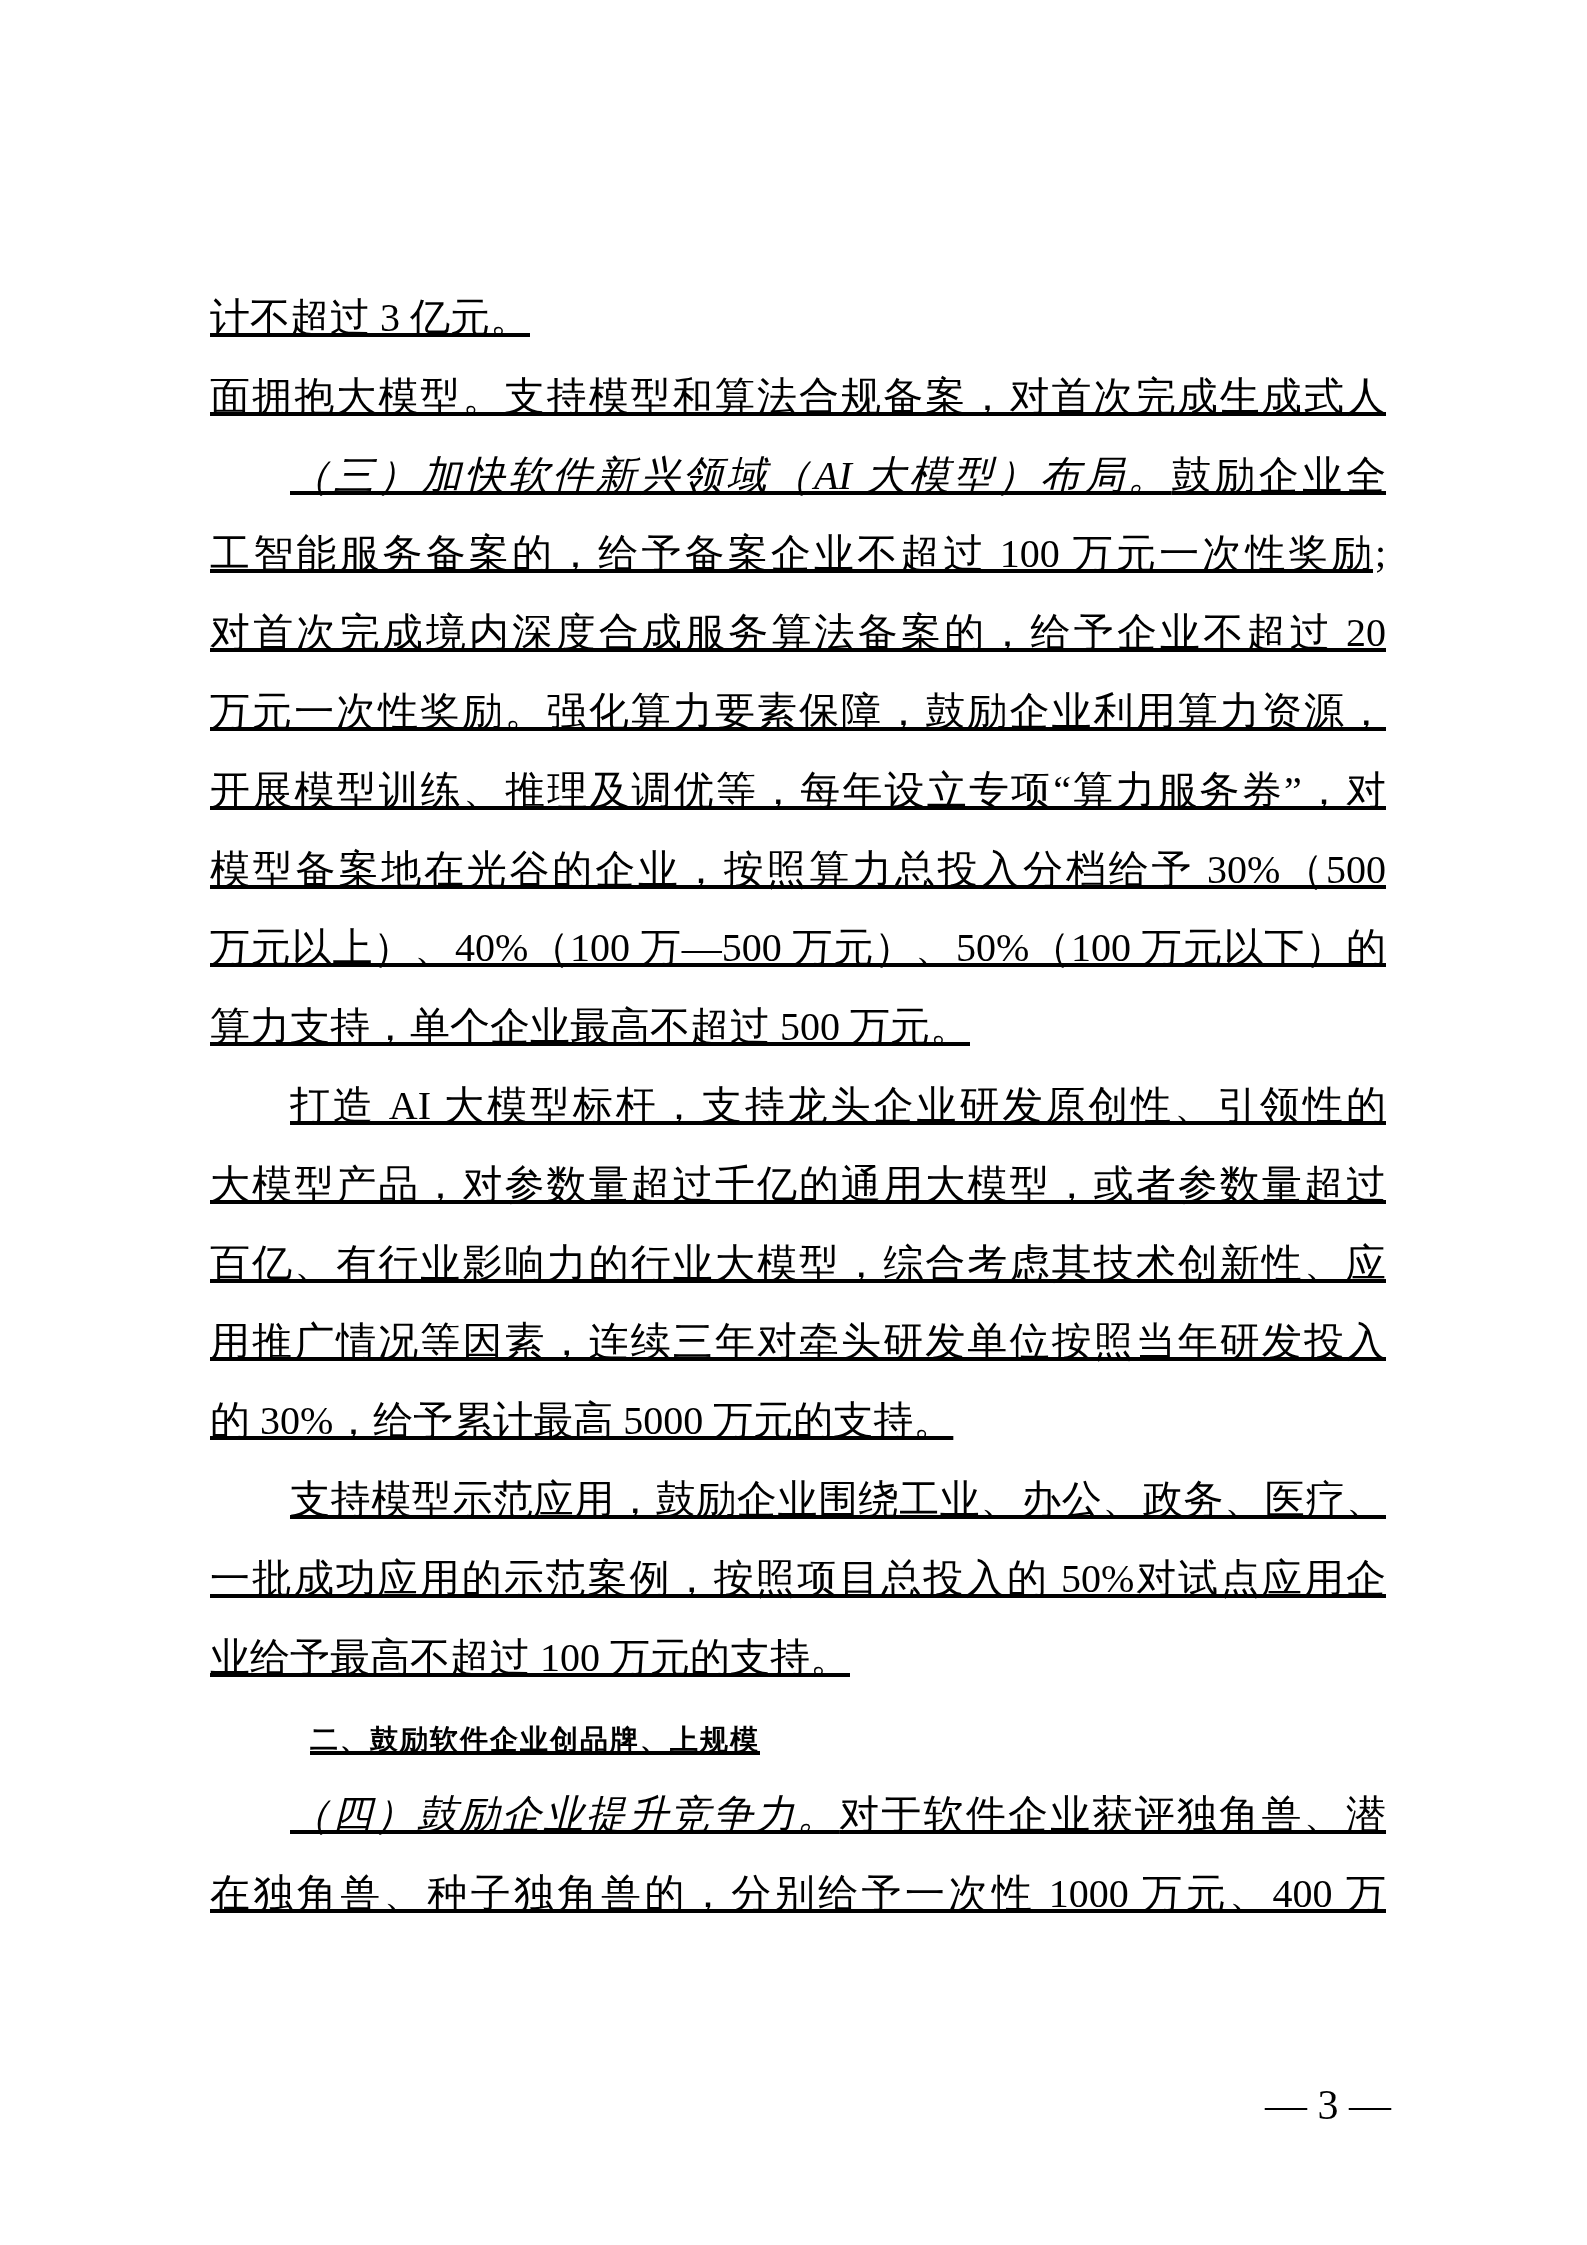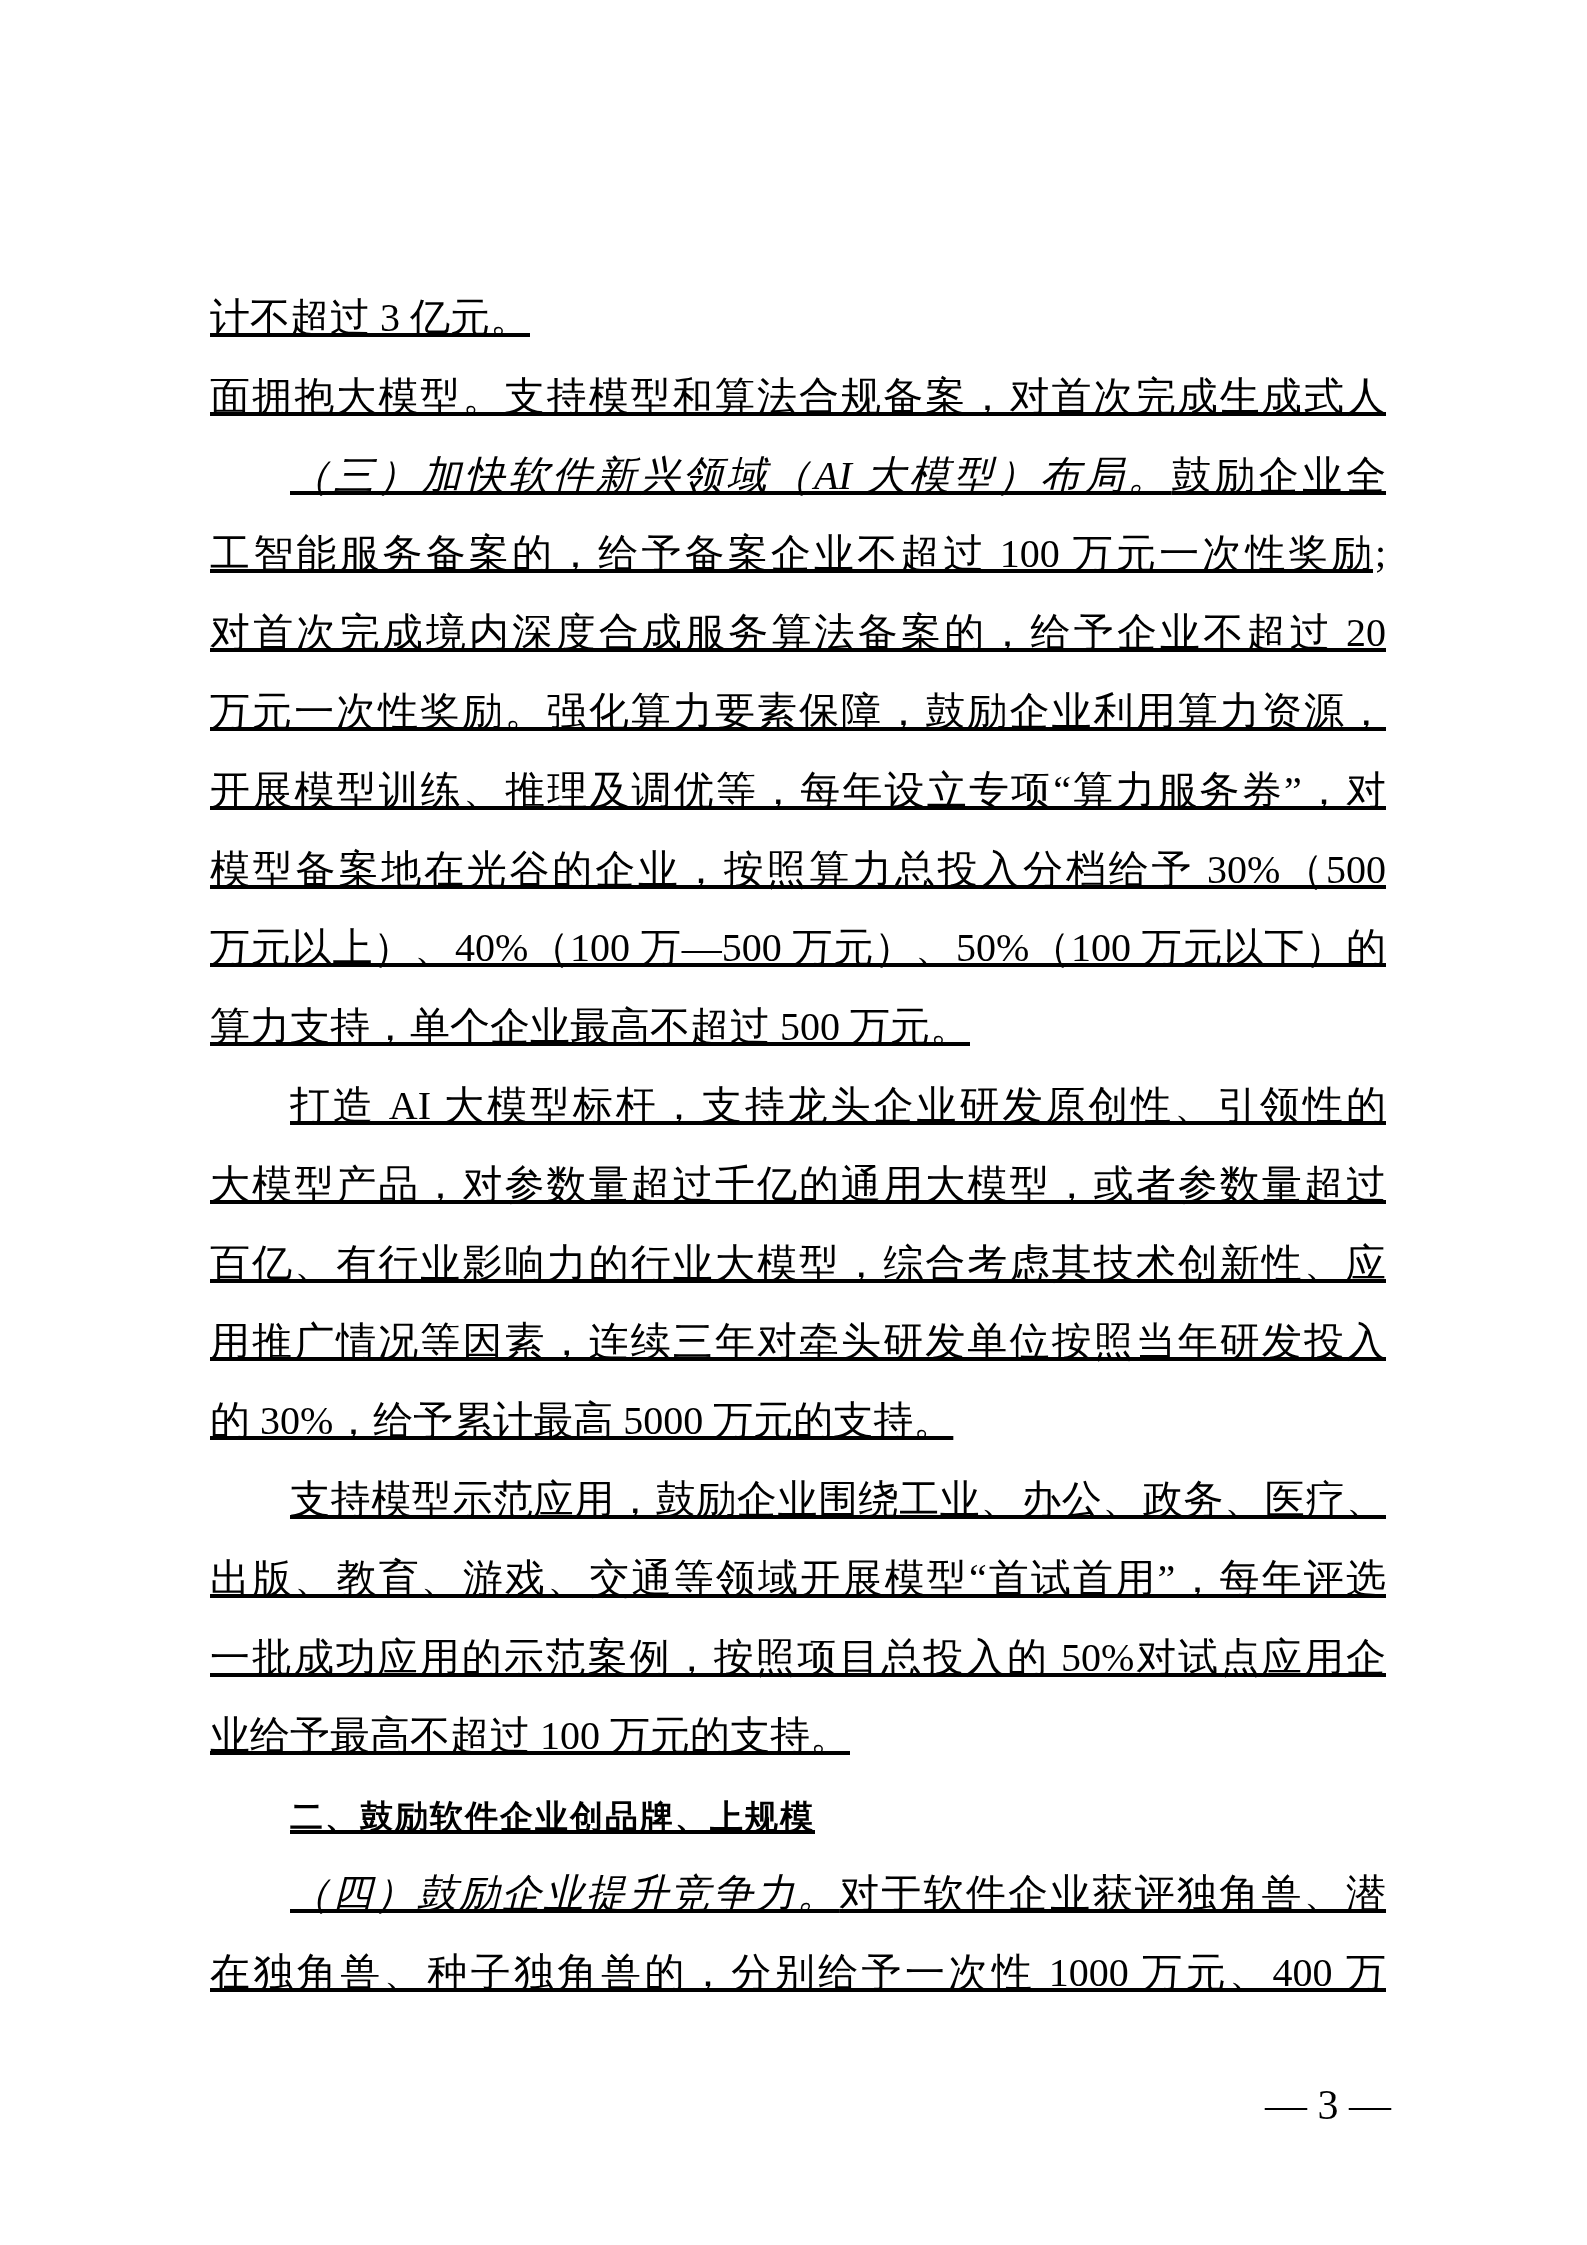--- a/index.html
+++ b/index.html
@@ -21,22 +21,23 @@
     white-space: normal;
     text-decoration: underline;
   }
   .fill { text-align-last: justify; }
   .end  { text-align-last: left; }
   .ind  { text-indent: 2em; }
   .kai  { font-style: italic; }
   .hei  {
     font-family: "Liberation Sans", "DejaVu Sans", sans-serif;
     font-weight: bold;
-    font-size: 33px;
+    font-size: 28px;
     letter-spacing: 2px;
+    margin-left: 20px;
   }
   .page-number {
     position: absolute;
     top: 2082px; right: 196px;
     font-size: 42px; line-height: 46px;
     white-space: nowrap;
   }
 </style>
 </head>
 <body>
@@ -69,21 +70,20 @@
     <div class="line fill"><span>大模型产品，对参数量超过千亿的通用大模型，或者参数量超过</span></div>
 
     <div class="line fill"><span>百亿、有行业影响力的行业大模型，综合考虑其技术创新性、应</span></div>
 
     <div class="line fill"><span>用推广情况等因素，连续三年对牵头研发单位按照当年研发投入</span></div>
 
     <div class="line end"><span>的 30%，给予累计最高 5000 万元的支持。</span></div>
 
     <div class="line fill ind"><span>支持模型示范应用，鼓励企业围绕工业、办公、政务、医疗、</span></div>
 
-    <div class="line fill"><span>出版、教育、游戏、交通等领域开展模型“首试首用”，每年评选</span></div>
 
     <div class="line fill"><span>一批成功应用的示范案例，按照项目总投入的 50%对试点应用企</span></div>
 
     <div class="line end"><span>业给予最高不超过 100 万元的支持。</span></div>
 
     <div class="line end ind"><span class="hei">二、鼓励软件企业创品牌、上规模</span></div>
 
     <div class="line fill ind"><span class="kai">（四）鼓励企业提升竞争力。</span><span>对于软件企业获评独角兽、潜</span></div>
 
     <div class="line fill"><span>在独角兽、种子独角兽的，分别给予一次性 1000 万元、400 万</span></div>

